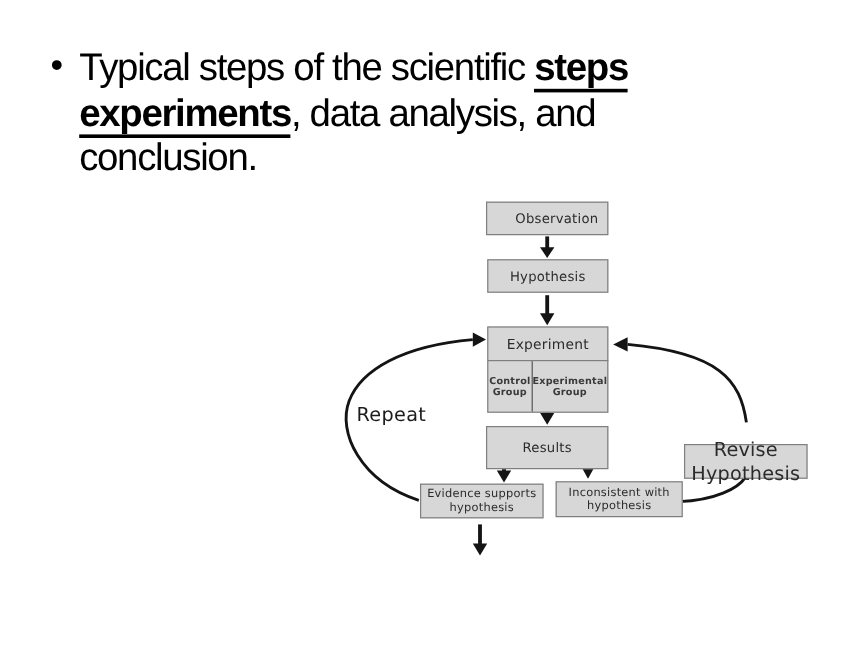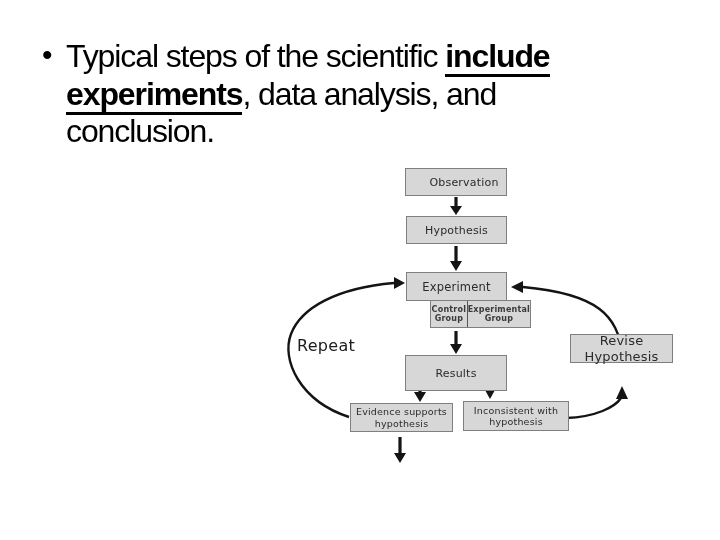--- a/index.html
+++ b/index.html
@@ -27,46 +27,46 @@
   .node {
     position: absolute; box-sizing: border-box;
     background: #d7d7d7; border: 1px solid #7f7f7f;
     color: #2b2b2b; font-family: "DejaVu Sans", sans-serif;
     display: flex; align-items: center; justify-content: center;
     text-align: center; white-space: pre-line; letter-spacing: 0.2px;
   }
   .n-observation  { left: 405px; top: 168px; width: 102px; height: 28px; font-size: 11px; padding-left: 16px; }
   .n-hypothesis   { left: 406px; top: 216px; width: 101px; height: 28px; font-size: 11px; }
   .n-experiment   { left: 406px; top: 272px; width: 101px; height: 29px; font-size: 11.5px; }
-  .n-groups       { left: 406px; top: 300px; width: 101px; height: 28px; padding: 0; margin-left: 24px; }
+  .n-groups       { left: 406px; top: 300px; width: 101px; height: 44px; padding: 0; }
   .n-groups .cell {
     height: 100%; display: flex; align-items: center; justify-content: center;
     font-size: 8px; line-height: 1.15; white-space: pre-line; text-align: center;
     font-weight: bold; color: #3a3a3a;
   }
   .cell-control { width: 37px; border-right: 1px solid #555; }
   .cell-experimental { flex: 1; }
   .n-results      { left: 405px; top: 355px; width: 102px; height: 36px; font-size: 11px; }
   .n-evidence     { left: 350px; top: 403px; width: 103px; height: 29px; font-size: 9.5px; line-height: 1.2; }
   .n-inconsistent { left: 463px; top: 401px; width: 106px; height: 30px; font-size: 9.5px; line-height: 1.2; }
-  .n-revise       { left: 570px; top: 334px; width: 103px; height: 29px; font-size: 13px; line-height: 1.2; }
+  .n-revise       { left: 570px; top: 370px; width: 103px; height: 29px; font-size: 16px; line-height: 1.2; }
   .n-theory       { left: 352px; top: 465px; width: 101px; height: 29px; font-size: 10.5px; line-height: 1.2; }
   .repeat-label {
     position: absolute; left: 297px; top: 336px;
     font-family: "DejaVu Sans", sans-serif; font-size: 16px; color: #1c1c1c;
     letter-spacing: 0.3px;
   }
 </style>
 </head>
 <body>
 
 <div class="bullet-block">
   <span class="bullet-glyph">•</span>
   <div class="bullet-lines">
-    <div class="bullet-line"><span>Typical steps of the scientific </span><span class="emph">include</span></div>
+    <div class="bullet-line"><span>Typical steps of the scientific </span><span class="emph">steps</span></div>
     <div class="bullet-line"><span class="emph">experiments</span><span>, data analysis, and</span></div>
     <div class="bullet-line"><span>conclusion.</span></div>
   </div>
 </div>
 
 <div class="diagram">
 
   <svg class="arrow-layer" width="720" height="540" viewBox="0 0 720 540">
 
     <g>

